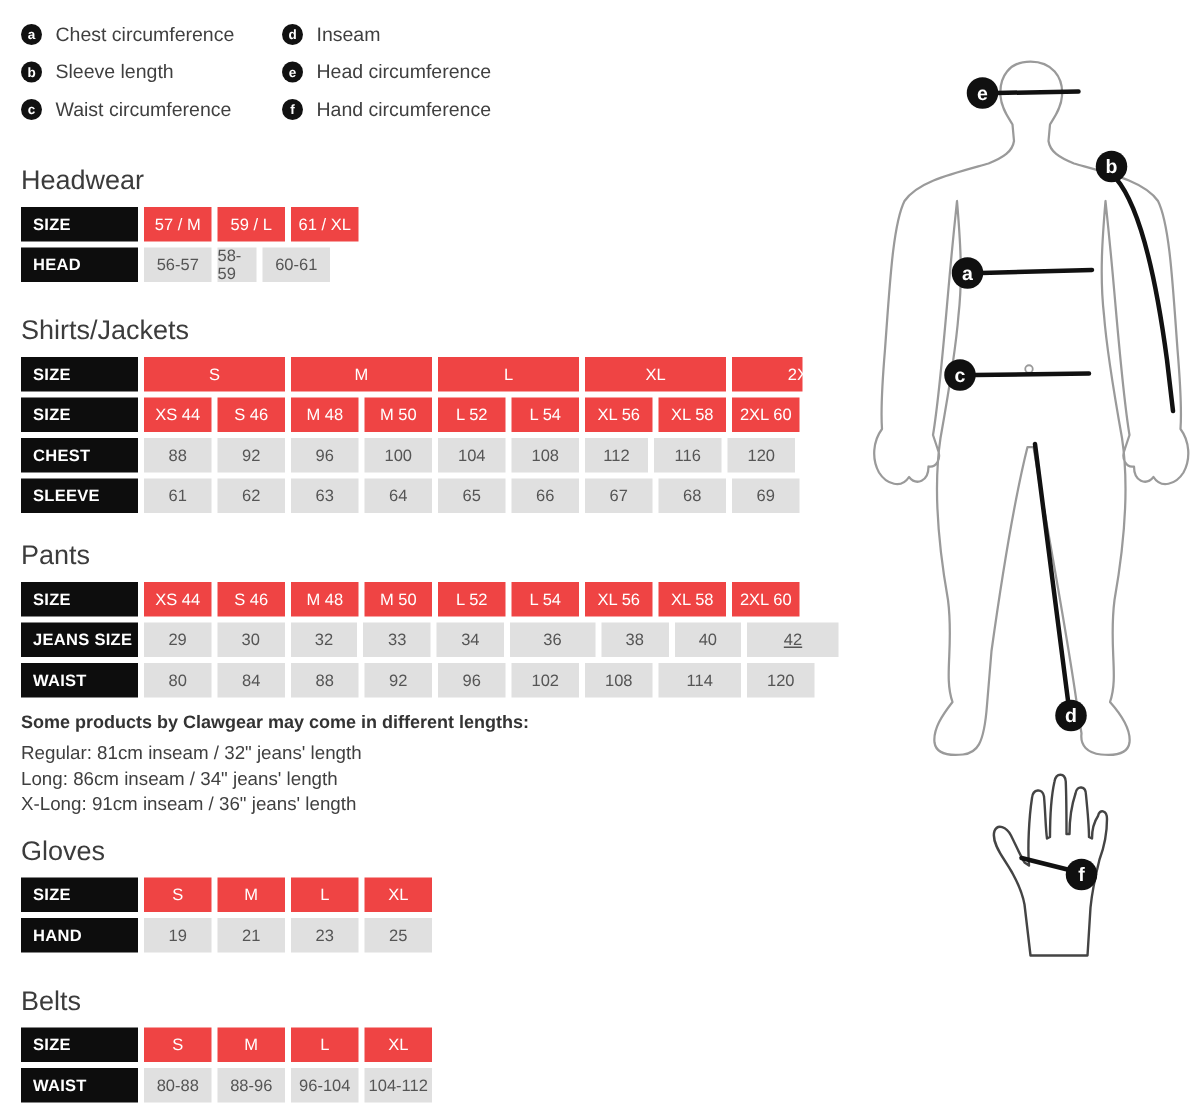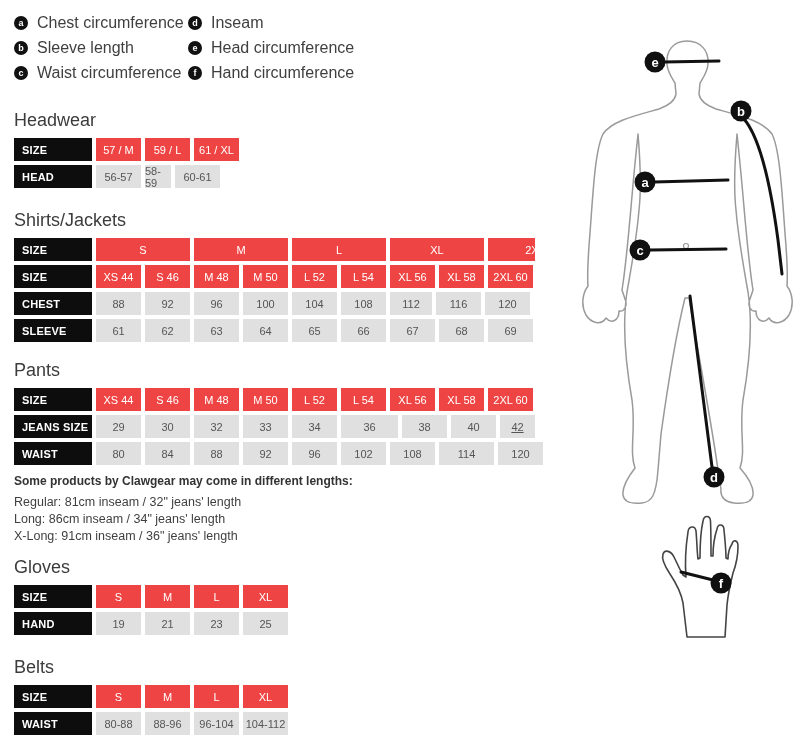--- a/index.html
+++ b/index.html
@@ -7,21 +7,21 @@
   body { font-family:"Liberation Sans", sans-serif; position:relative; color:#3f3f3f; }
 
   
   .legend { position:absolute; left:14px; top:10px; display:flex; }
   .legend-col { display:flex; flex-direction:column; }
   .legend-col.c1 { width:174px; }
   .legend-item { display:flex; align-items:center; height:25px; }
   .badge { width:14px; height:14px; border-radius:50%; background:#111; color:#fff;
            font-size:9px; font-weight:bold; display:flex; align-items:center;
            justify-content:center; flex:none; }
-  .legend-label { margin-left:9px; font-size:16px; color:#3f3f3f; }
+  .legend-label { margin-left:9px; font-size:13px; color:#3f3f3f; }
 
   
   .content { position:absolute; left:14px; top:110px; width:545px; }
   .sec-title { font-size:18px; font-weight:400; color:#3c3c3c; line-height:20px; }
   .sec-shirts { margin-top:22px; }
   .sec-pants  { margin-top:18px; }
   .sec-gloves { margin-top:12px; }
   .sec-belts  { margin-top:22px; }
 
   .table { margin-top:8px; }
@@ -167,21 +167,21 @@
         <div class="trow">
           <div class="tcell tlabel">JEANS SIZE</div>
           <div class="tcell tdata" style="width: 45px;">29</div>
           <div class="tcell tdata" style="width: 45px;">30</div>
           <div class="tcell tdata" style="width: 45px;">32</div>
           <div class="tcell tdata" style="width: 45px;">33</div>
           <div class="tcell tdata" style="width: 45px;">34</div>
           <div class="tcell tdata" style="width: 57px;">36</div>
           <div class="tcell tdata" style="width: 45px;">38</div>
           <div class="tcell tdata" style="width: 45px;">40</div>
-          <div class="tcell tdata" style="width: 35px; text-decoration: underline;">42</div>
+          <div class="tcell tdata" style="width: 61px; text-decoration: underline;">42</div>
         </div>
         <div class="trow">
           <div class="tcell tlabel">WAIST</div>
           <div class="tcell tdata" style="width: 45px;">80</div>
           <div class="tcell tdata" style="width: 45px;">84</div>
           <div class="tcell tdata" style="width: 45px;">88</div>
           <div class="tcell tdata" style="width: 45px;">92</div>
           <div class="tcell tdata" style="width: 45px;">96</div>
           <div class="tcell tdata" style="width: 45px;">102</div>
           <div class="tcell tdata" style="width: 45px;">108</div>

